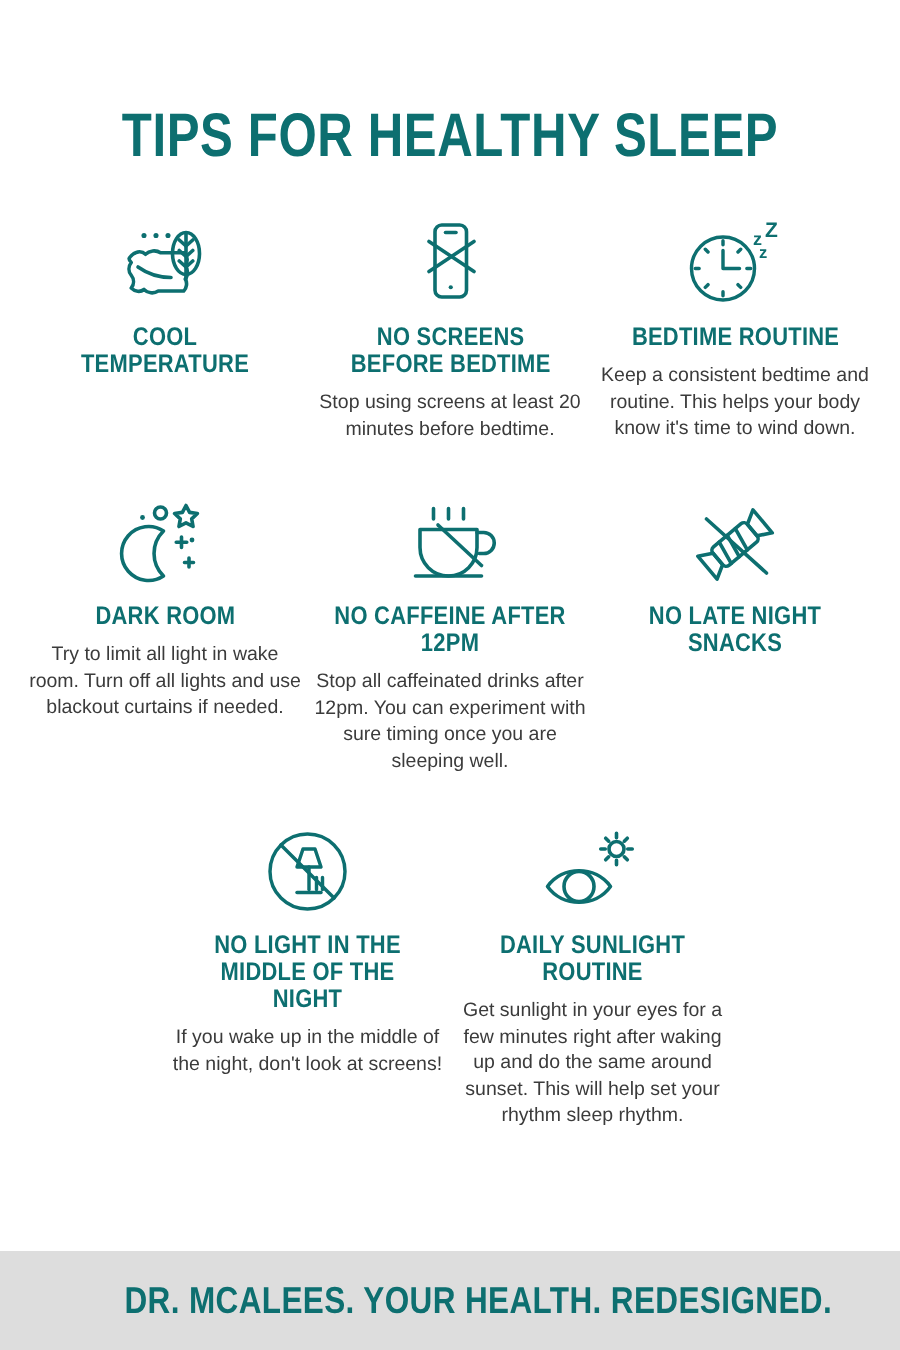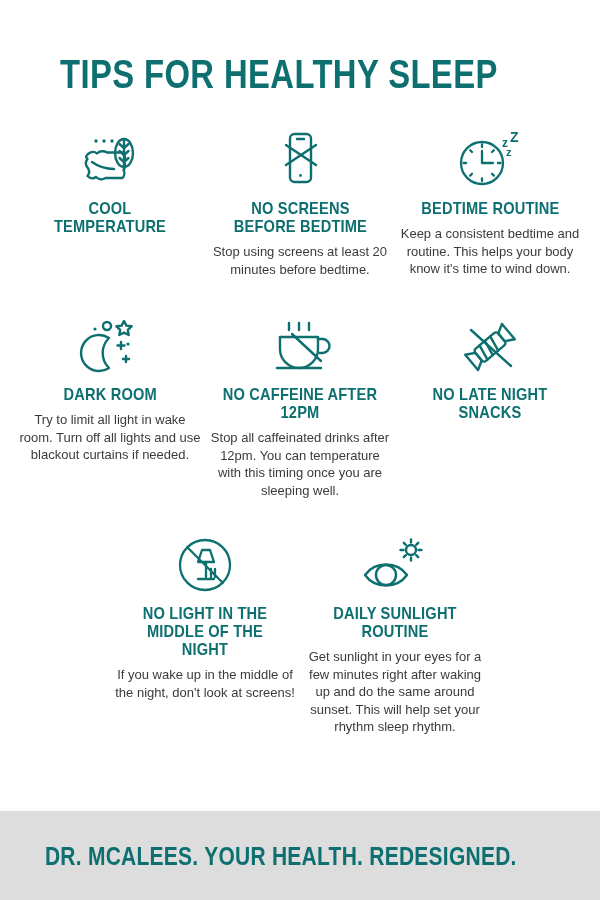--- a/index.html
+++ b/index.html
@@ -19,21 +19,22 @@
     width: 600px;
     height: 900px;
     position: relative;
     display: flex;
     flex-direction: column;
     background: #ffffff;
   }
 
   
   .title-wrap {
-    padding-top: 52px;
+    padding-top: 68px;
+    text-align: center;
   }
   .poster-title {
     color: #0d6f70;
     font-family: "Liberation Sans Narrow", "Liberation Sans", sans-serif;
     font-size: 41px;
     line-height: 44px;
     font-weight: bold;
     letter-spacing: 0.5px;
     transform: scaleX(0.80);
     transform-origin: center center;
@@ -94,25 +95,25 @@
     margin: 0;
     max-width: 182px;
   }
 
   
   .footer-band {
     position: absolute;
     left: 0;
     bottom: 0;
     width: 600px;
-    height: 89px;
+    height: 66px;
     background: #dddddd;
     display: flex;
     align-items: center;
-    justify-content: flex-start;
+    justify-content: flex-end;
   }
   .footer-text {
     color: #0d6f70;
     font-family: "Liberation Sans Narrow", "Liberation Sans", sans-serif;
     font-weight: bold;
     font-size: 25px;
     line-height: 26px;
     letter-spacing: 0.3px;
     transform: scaleX(0.84);
     transform-origin: center center;
@@ -203,21 +204,21 @@
         <div class="tip-icon">
           <svg width="62" height="54" viewBox="0 0 62 54" fill="none" stroke="#0d6f70" stroke-width="2.4" stroke-linecap="round" stroke-linejoin="round">
             <path d="M20 3 v7 M30 3 v7 M40 3 v7"></path>
             <path d="M11 17 h38 v12 a19 19 0 0 1 -38 0z"></path>
             <path d="M49 19 h4.5 a7 7 0 0 1 0 14 h-3"></path>
             <path d="M8 48 h44"></path>
             <path d="M23 14 L52 41"></path>
           </svg>
         </div>
         <div class="tip-heading">NO CAFFEINE AFTER 12PM</div>
-        <p class="tip-body">Stop all caffeinated drinks after 12pm. You can temperature with this timing once you are sleeping well.</p>
+        <p class="tip-body">Stop all caffeinated drinks after 12pm. You can experiment with sure timing once you are sleeping well.</p>
       </div>
 
       <div class="tip">
         <div class="tip-icon">
           <svg width="64" height="54" viewBox="0 0 64 54" fill="none" stroke="#0d6f70" stroke-width="2.4" stroke-linecap="round" stroke-linejoin="round">
             <g transform="rotate(-40 32 27)">
               <rect x="17" y="19" width="30" height="16" rx="3"></rect>
               <path d="M17 22 l-9 -5 v20 l9 -5z"></path>
               <path d="M47 22 l9 -5 v20 l-9 -5z"></path>
               <path d="M25 19 l-3 16 M32 19 l-3 16 M39 19 l-3 16"></path>

